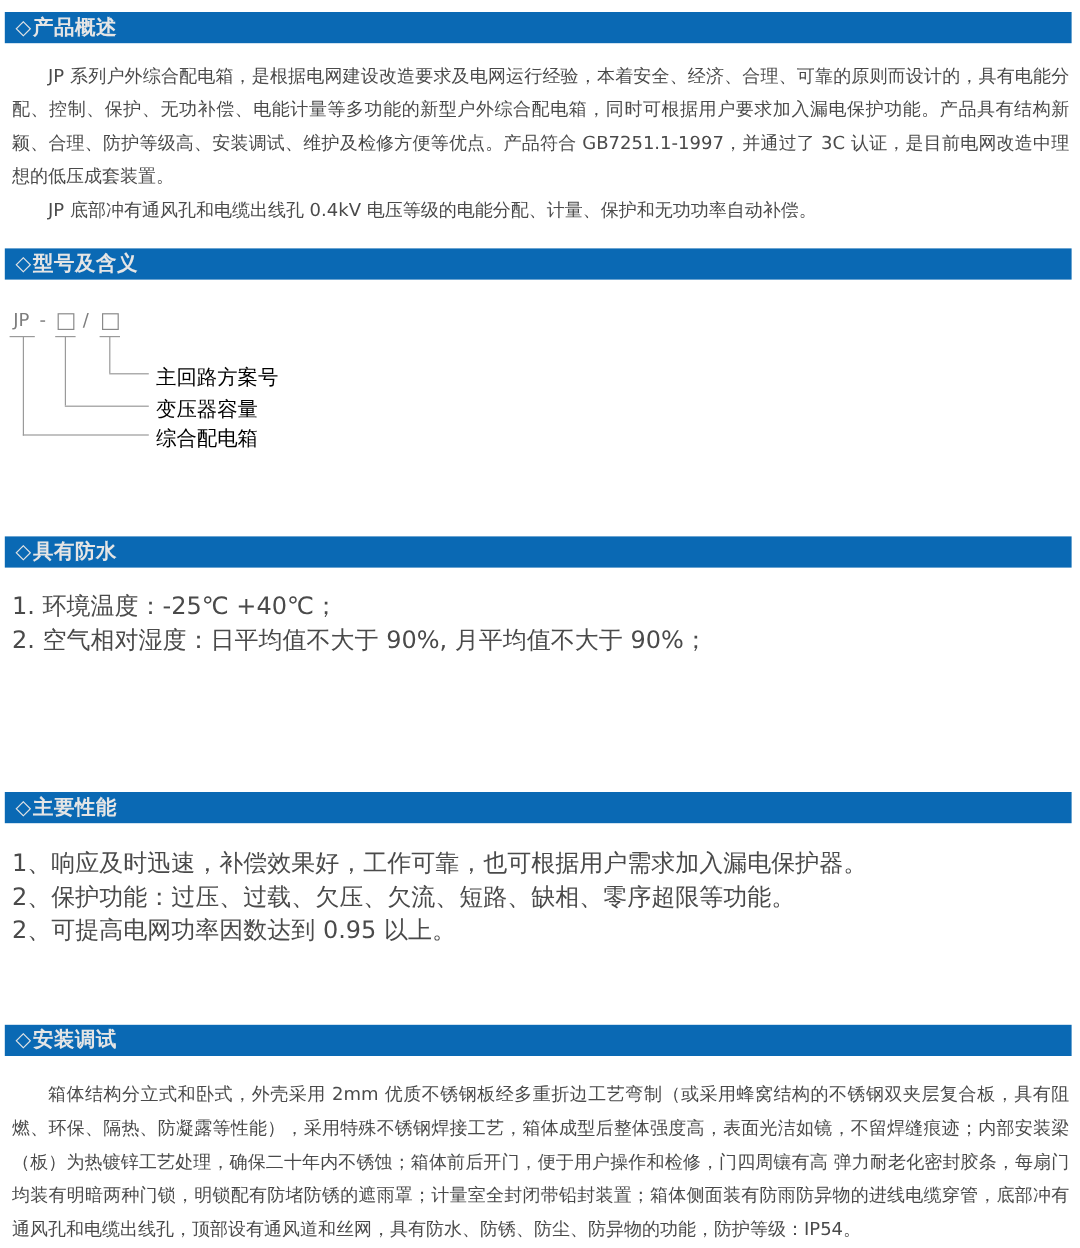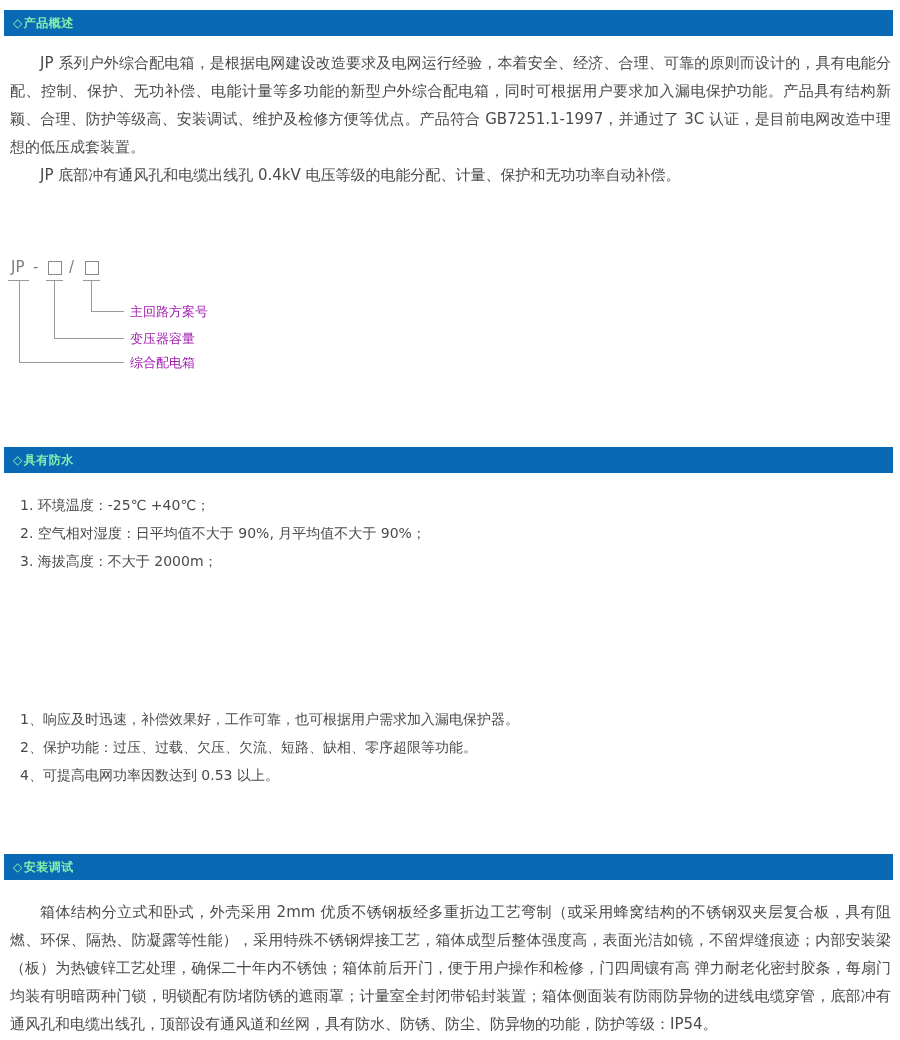--- a/index.html
+++ b/index.html
@@ -21,22 +21,22 @@
     height: 1040px;
     background: #ffffff;
   }
   .bar {
     position: absolute;
     left: 4px;
     width: 889px;
     height: 26px;
     box-sizing: border-box;
     background: #0a69b4;
-    color: #86efac;
-    font-size: 12px;
+    color: #e5e5e5;
+    font-size: 17px;
     font-weight: bold;
     line-height: 26px;
     padding-left: 9px;
     letter-spacing: 0.5px;
     white-space: nowrap;
   }
   .bar .diamond {
     font-weight: bold;
     margin-right: 1px;
   }
@@ -47,23 +47,23 @@
     font-size: 15px;
     line-height: 28px;
     text-align: justify;
   }
   .textblock p {
     margin: 0;
     text-indent: 2em;
   }
   .list {
     position: absolute;
-    left: 20px;
+    left: 10px;
     width: 881px;
-    font-size: 14px;
+    font-size: 20px;
     line-height: 28px;
   }
   .list .li { white-space: nowrap; }
   
   .diagram {
     position: absolute;
     left: 0;
     top: 256px;
     width: 420px;
     height: 124px;
@@ -96,38 +96,41 @@
     background: #9a9a9a;
   }
   .diagram .hline {
     position: absolute;
     height: 1px;
     background: #9a9a9a;
   }
   .diagram .dlabel {
     position: absolute;
     left: 130px;
-    color: #a21caf;
-    font-size: 13px;
+    color: #000000;
+    font-size: 17px;
     white-space: nowrap;
   }
 </style>
 </head>
 <body>
 
 <div class="page">
 
   <div class="bar" style="top:10px">
     <span class="diamond">◇</span><span>产品概述</span>
   </div>
   <div class="textblock" style="top:49px">
     <p>JP 系列户外综合配电箱，是根据电网建设改造要求及电网运行经验，本着安全、经济、合理、可靠的原则而设计的，具有电能分配、控制、保护、无功补偿、电能计量等多功能的新型户外综合配电箱，同时可根据用户要求加入漏电保护功能。产品具有结构新颖、合理、防护等级高、安装调试、维护及检修方便等优点。产品符合 GB7251.1-1997，并通过了 3C 认证，是目前电网改造中理想的低压成套装置。</p>
     <p>JP 底部冲有通风孔和电缆出线孔 0.4kV 电压等级的电能分配、计量、保护和无功功率自动补偿。</p>
   </div>
 
+  <div class="bar" style="top:207px">
+    <span class="diamond">◇</span><span>型号及含义</span>
+  </div>
 
   <div class="diagram">
     <span class="glyph" style="left:11px">JP</span>
     <span class="glyph" style="left:33px">-</span>
     <span class="mbox" style="left:48px"></span>
     <span class="glyph" style="left:69px">/</span>
     <span class="mbox" style="left:85px"></span>
 
     <span class="uline" style="left:8px;width:21px"></span>
     <span class="uline" style="left:46px;width:17px"></span>
@@ -145,27 +148,29 @@
     <span class="dlabel" style="top:74px">变压器容量</span>
     <span class="dlabel" style="top:98px">综合配电箱</span>
   </div>
 
   <div class="bar" style="top:447px">
     <span class="diamond">◇</span><span>具有防水</span>
   </div>
   <div class="list" style="top:491px">
     <div class="li">1. 环境温度：-25℃ +40℃；</div>
     <div class="li">2. 空气相对湿度：日平均值不大于 90%, 月平均值不大于 90%；</div>
-    <div class="li">3. 海拔高度：不大于 2000m；</div>
   </div>
 
+  <div class="bar" style="top:660px">
+    <span class="diamond">◇</span><span>主要性能</span>
+  </div>
   <div class="list" style="top:705px">
     <div class="li">1、响应及时迅速，补偿效果好，工作可靠，也可根据用户需求加入漏电保护器。</div>
     <div class="li">2、保护功能：过压、过载、欠压、欠流、短路、缺相、零序超限等功能。</div>
-    <div class="li">4、可提高电网功率因数达到 0.53 以上。</div>
+    <div class="li">2、可提高电网功率因数达到 0.95 以上。</div>
   </div>
 
   <div class="bar" style="top:854px">
     <span class="diamond">◇</span><span>安装调试</span>
   </div>
   <div class="textblock" style="top:898px">
     <p>箱体结构分立式和卧式，外壳采用 2mm 优质不锈钢板经多重折边工艺弯制（或采用蜂窝结构的不锈钢双夹层复合板，具有阻燃、环保、隔热、防凝露等性能），采用特殊不锈钢焊接工艺，箱体成型后整体强度高，表面光洁如镜，不留焊缝痕迹；内部安装梁（板）为热镀锌工艺处理，确保二十年内不锈蚀；箱体前后开门，便于用户操作和检修，门四周镶有高 弹力耐老化密封胶条，每扇门均装有明暗两种门锁，明锁配有防堵防锈的遮雨罩；计量室全封闭带铅封装置；箱体侧面装有防雨防异物的进线电缆穿管，底部冲有通风孔和电缆出线孔，顶部设有通风道和丝网，具有防水、防锈、防尘、防异物的功能，防护等级：IP54。</p>
   </div>
 
 </div>

